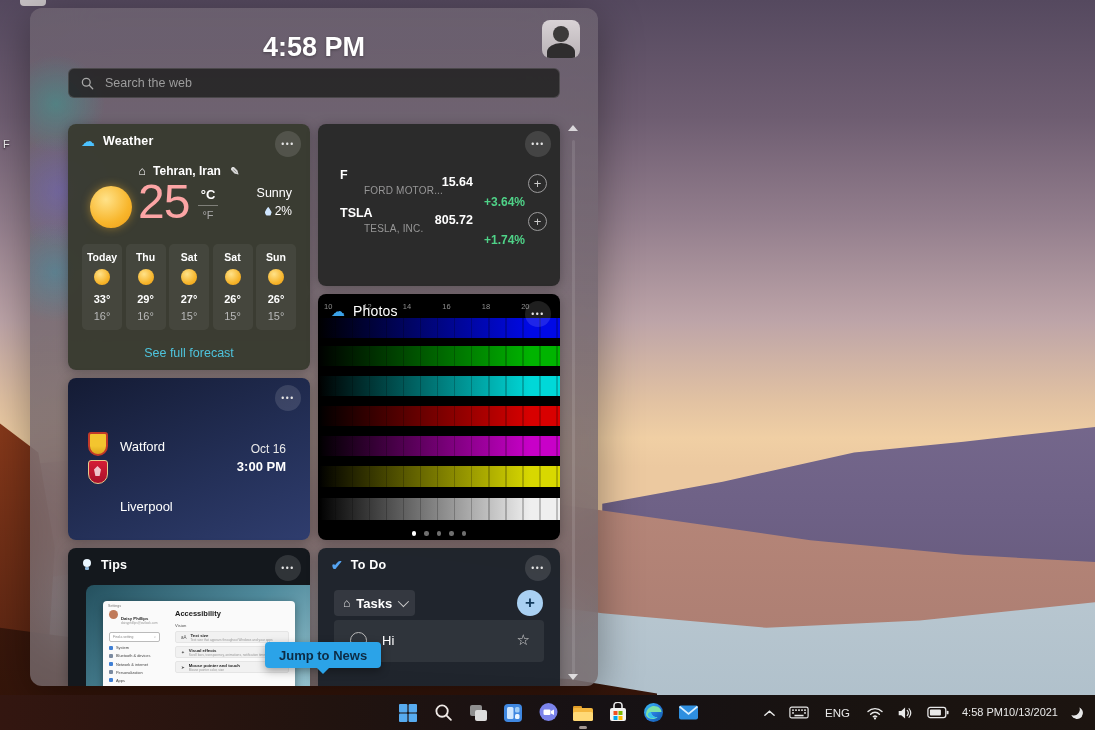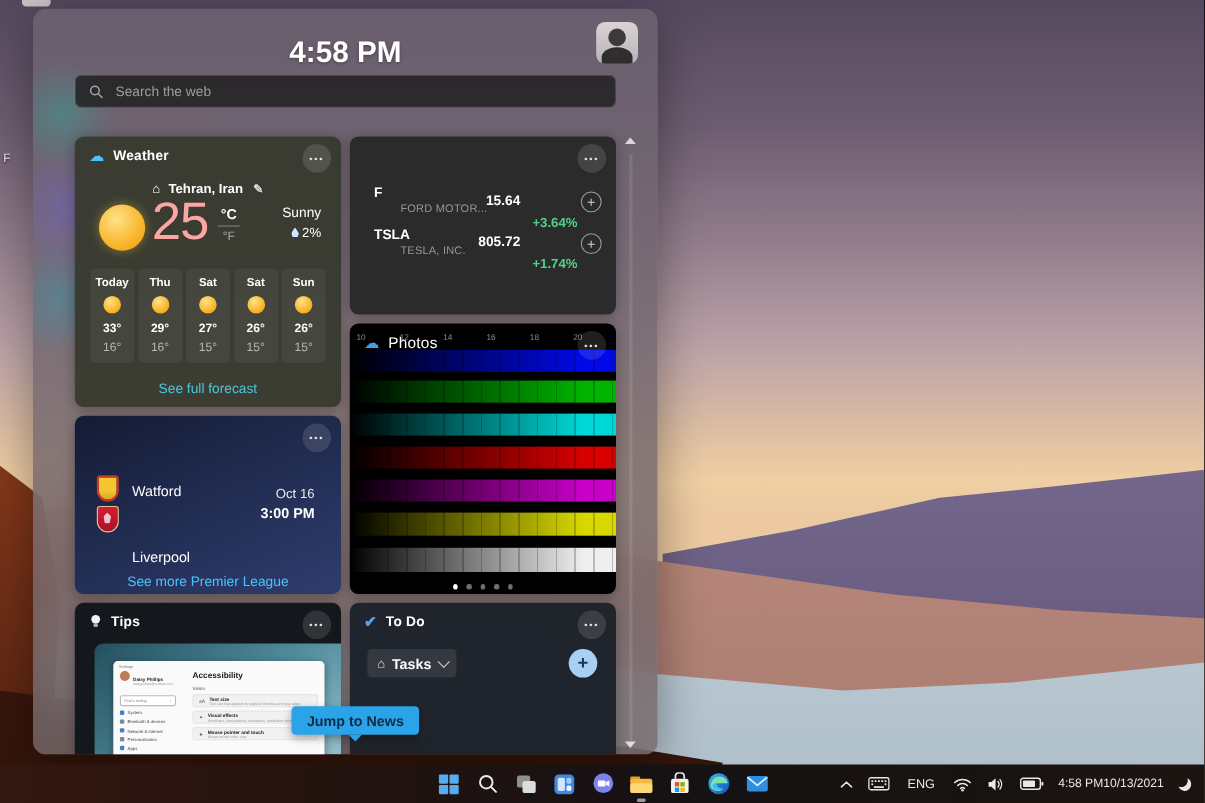--- a/index.html
+++ b/index.html
@@ -350,21 +350,20 @@
     </div>
 
     <div class="card" id="card-league">
       <div class="more-btn"></div>
       <div class="badge badge-watford"></div>
       <div class="badge badge-liverpool"></div>
       <div class="pl-team pl-home">Watford</div>
       <div class="pl-team pl-away">Liverpool</div>
       <div class="pl-date">Oct 16</div>
       <div class="pl-time">3:00 PM</div>
-      <div class="link pl-link">See more Premier League</div>
     </div>
 
     <div class="card" id="card-tips">
       <div class="card-head">
         <span class="bulb"></span>
         <span class="card-title">Tips</span>
       </div>
       <div class="more-btn"></div>
       <div class="tip-img">
         <div class="mini-win">
@@ -430,20 +429,25 @@
         <span class="todo-check">✔</span>
         <span class="card-title">To Do</span>
       </div>
       <div class="more-btn"></div>
       <div class="td-pill">
         <span class="home-ic">⌂</span>
         <span class="lbl">Tasks</span>
         <span class="chev"></span>
       </div>
       <div class="td-add">+</div>
+      <div class="td-row">
+        <span class="td-circle"></span>
+        <span class="td-text">Hi</span>
+        <span class="td-star">☆</span>
+      </div>
     </div>
 
   </div>
 
   <div id="jump">Jump to News</div>
 
   <div id="taskbar">
     <div id="tb-center">
       <div class="tb-btn">
         <svg class="ic" width="20" height="20" viewBox="0 0 20 20">

